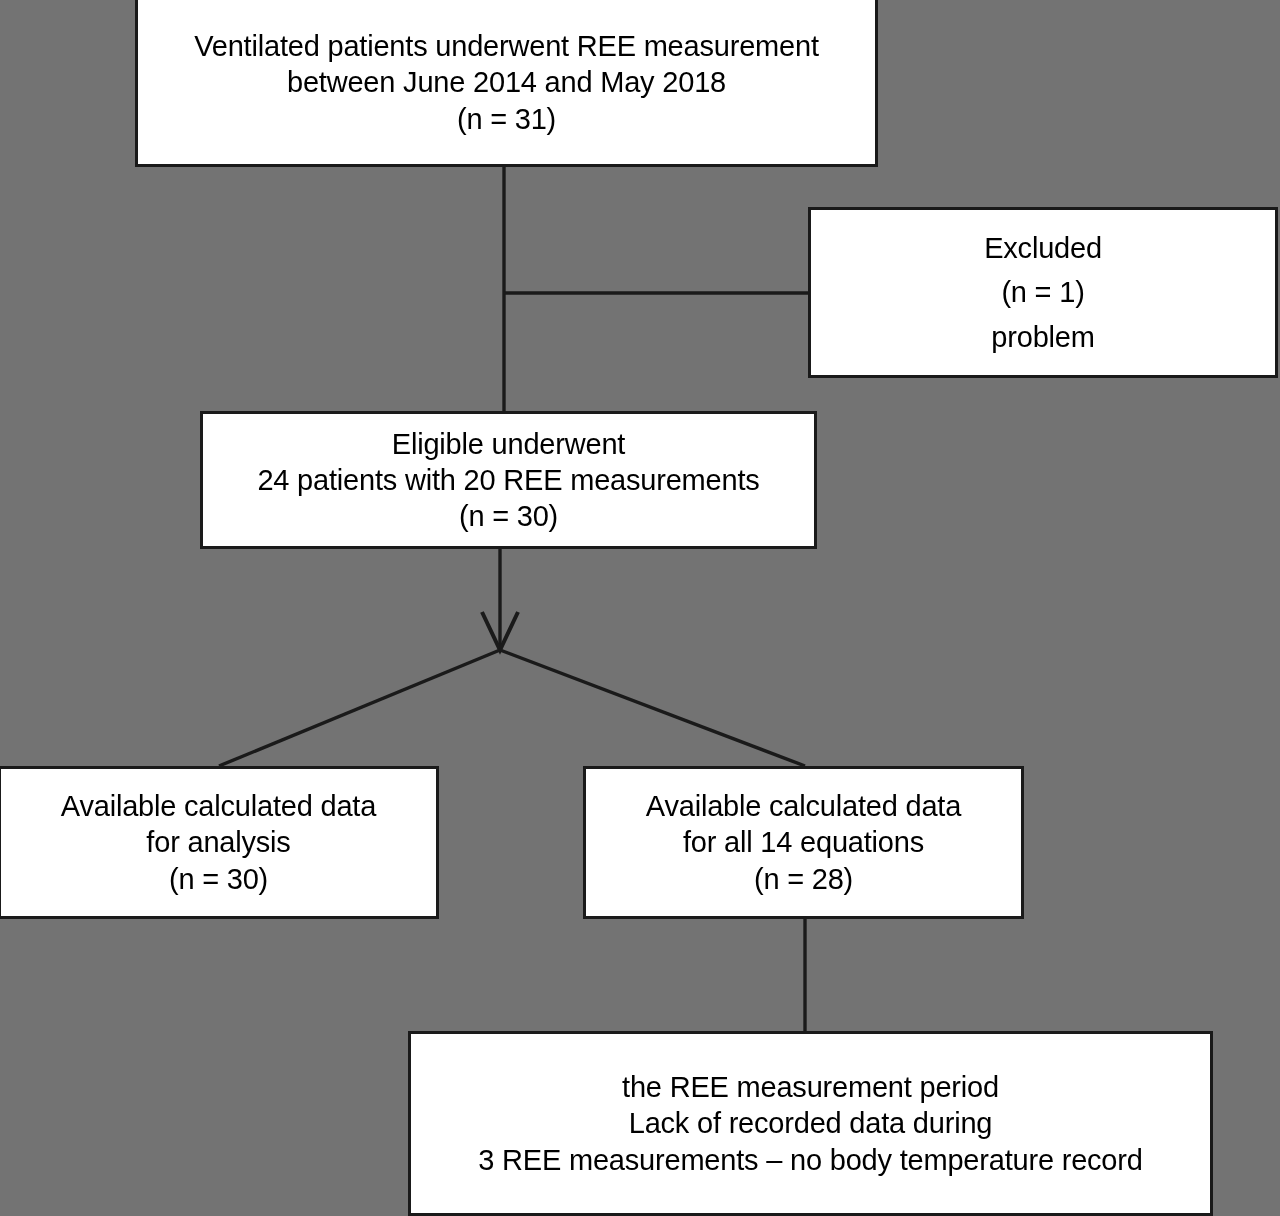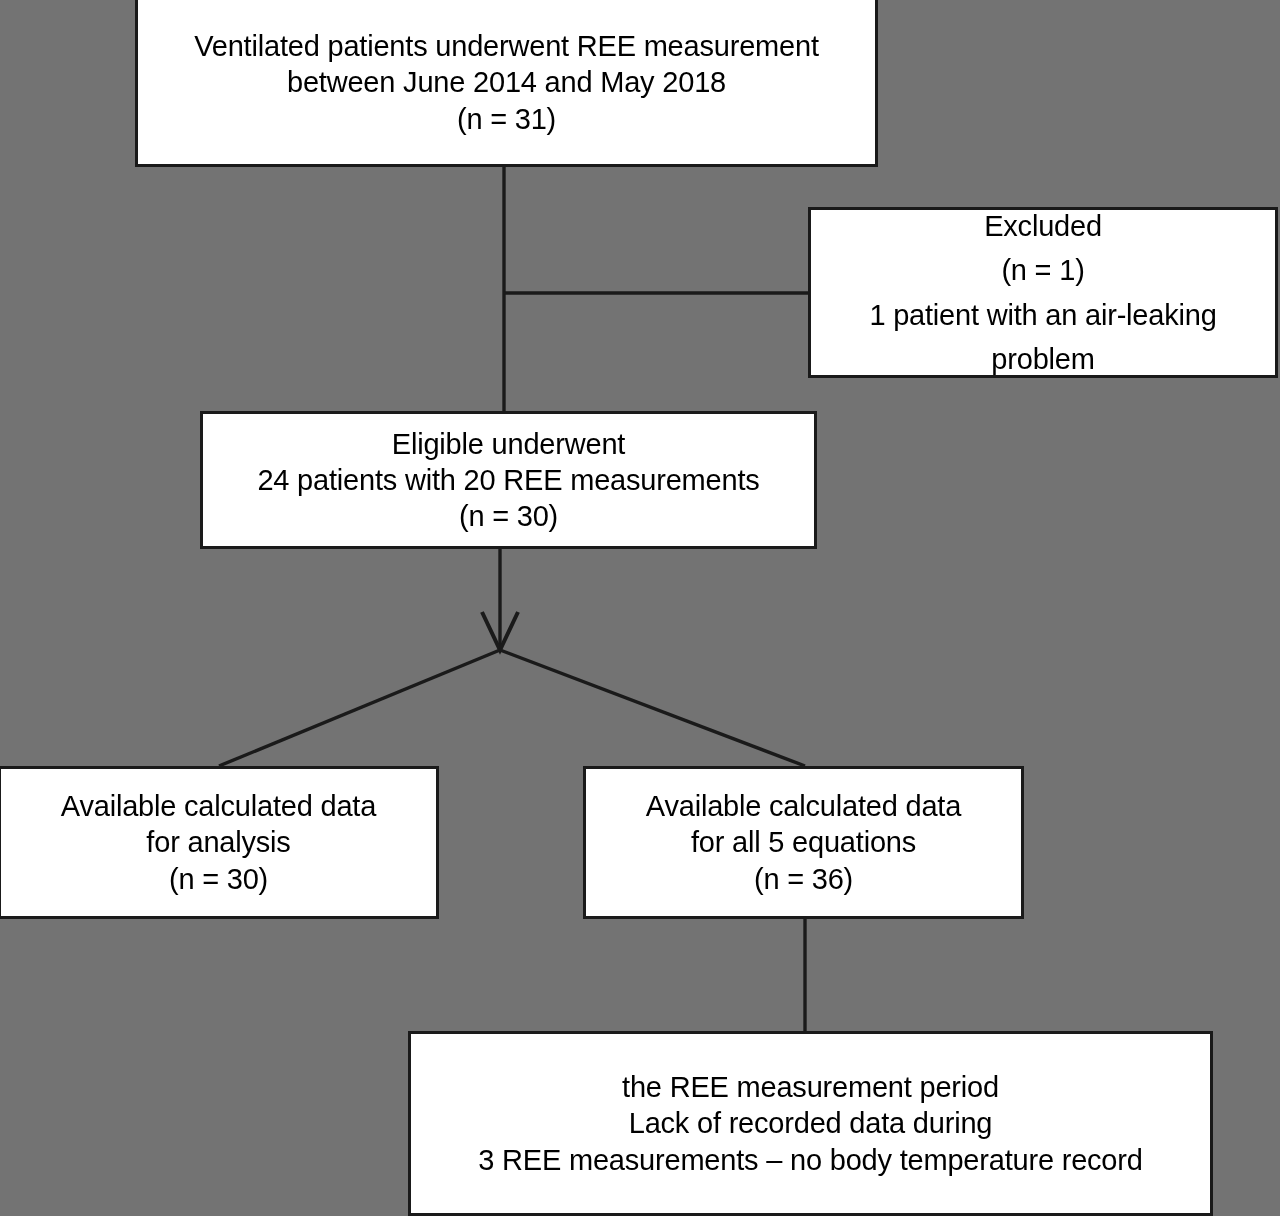--- a/index.html
+++ b/index.html
@@ -110,40 +110,39 @@
 
   <div class="node" id="node-enrollment">
     <span class="line">Ventilated patients underwent REE measurement</span>
     <span class="line">between June 2014 and May 2018</span>
     <span class="line">(n = 31)</span>
   </div>
 
   <div class="node" id="node-excluded">
     <span class="line">Excluded</span>
     <span class="line">(n = 1)</span>
-    <span class="line">1 patient with an air-leaking</span>
     <span class="line">problem</span>
   </div>
 
   <div class="node" id="node-eligible">
     <span class="line">Eligible underwent</span>
     <span class="line">24 patients with 20 REE measurements</span>
     <span class="line">(n = 30)</span>
   </div>
 
   <div class="node" id="node-analysis">
     <span class="line">Available calculated data</span>
     <span class="line">for analysis</span>
     <span class="line">(n = 30)</span>
   </div>
 
   <div class="node" id="node-equations">
     <span class="line">Available calculated data</span>
-    <span class="line">for all 5 equations</span>
-    <span class="line">(n = 36)</span>
+    <span class="line">for all 14 equations</span>
+    <span class="line">(n = 28)</span>
   </div>
 
   <div class="node" id="node-lack">
     <span class="line">the REE measurement period</span>
     <span class="line">Lack of recorded data during</span>
     <span class="line">3 REE measurements – no body temperature record</span>
   </div>
 
 </div>
 

